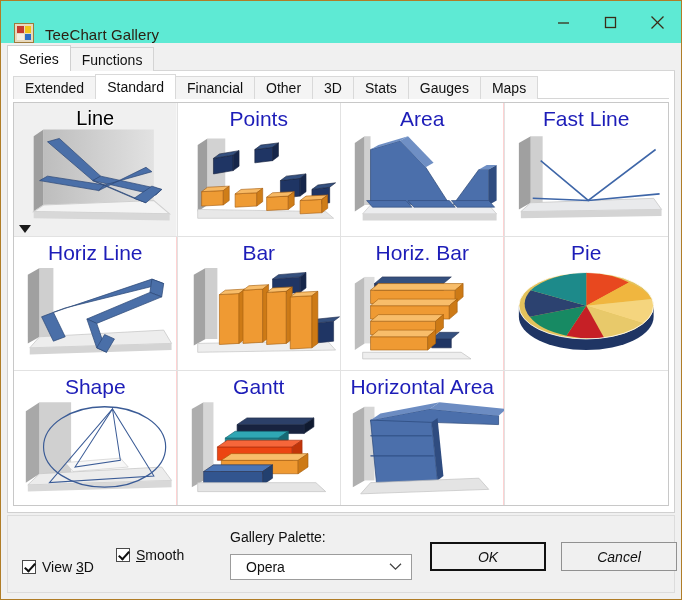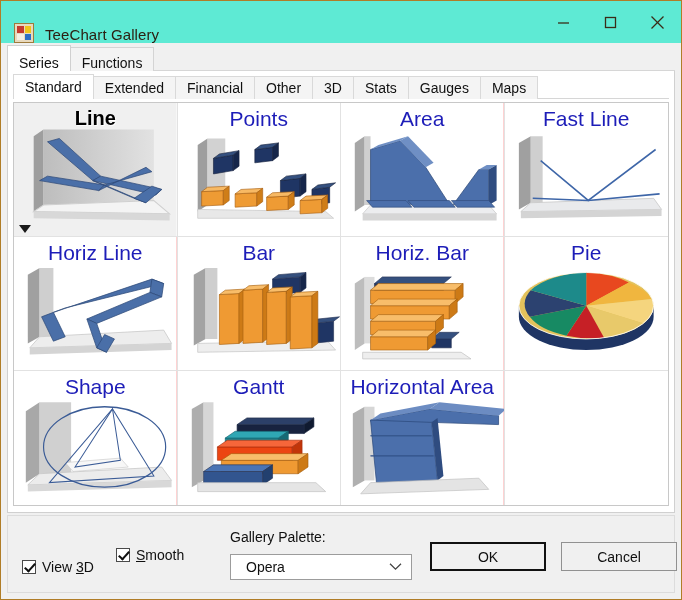--- a/index.html
+++ b/index.html
@@ -65,21 +65,21 @@
     background: #f0f0f0;
     position: relative;
   }
   #outer-tabs::after {
     content:""; position:absolute; left:6px; right:6px; bottom:0;
     height:1px; background:#d6d6d6;
   }
   .otab {
     height: 24px;
     padding: 0 11px;
-    display: flex; align-items: flex-end;
+    display: flex; align-items: center;
     font-size: 14px; color: #111;
     background: #f3f3f3;
     border: 1px solid #d4d4d4;
     border-bottom: none;
     margin-right: -1px;
     position: relative; z-index: 1;
   }
   .otab.active {
     background: #ffffff;
     height: 26px;
@@ -165,21 +165,21 @@
     font-size: 21px;
     color: #1d1db8;
     font-weight: 400;
     white-space: nowrap;
     pointer-events: none;
     text-shadow: 1px 1px 0 rgba(255,255,255,.9);
     z-index: 4;
   }
   .cell.selected .cell-title {
     color: #000000;
-    font-weight: 700;
+    font-weight: 400;
     font-size: 20px;
   }
   .cell .more-arrow {
     position: absolute; left: 5px; bottom: 3px;
     width: 0; height: 0;
     border-left: 6px solid transparent;
     border-right: 6px solid transparent;
     border-top: 8px solid #1a1a1a;
     z-index: 5;
   }
@@ -235,21 +235,21 @@
     transform: translateY(-55%);
     color: #444;
   }
 
   .dlgbtn {
     position: absolute; top: 26px;
     width: 116px; height: 29px;
     display: flex; align-items: center; justify-content: center;
     background: #f0f0f0;
     border: 1px solid #919191;
-    font-size: 14px; color: #101010;
+    font-size: 14px; color: #101010; font-style: italic;
   }
   #btn-ok { left: 422px; border: 2px solid #111; }
   #btn-cancel { left: 553px; }
 </style>
 </head>
 <body>
 
 <div id="window">
 
   <div id="titlebar">
@@ -285,25 +285,25 @@
       <span>Series</span>
     </div>
     <div class="otab">
       <span>Functions</span>
     </div>
   </div>
 
   <div id="series-panel">
 
     <div id="inner-tabs">
+      <div class="itab">
+          <span>Extended</span>
+        </div>
       <div class="itab active">
           <span>Standard</span>
-        </div>
-      <div class="itab">
-          <span>Extended</span>
         </div>
       <div class="itab">
           <span>Financial</span>
         </div>
       <div class="itab">
           <span>Other</span>
         </div>
       <div class="itab">
           <span>3D</span>
         </div>

